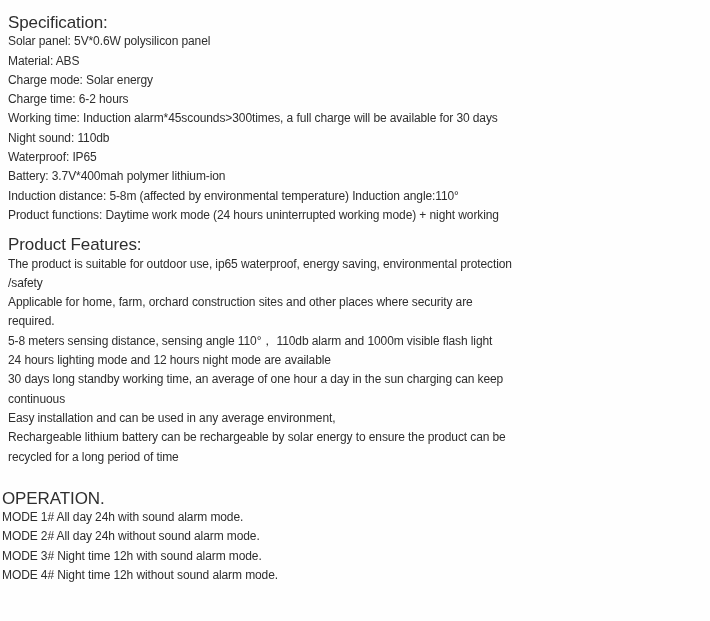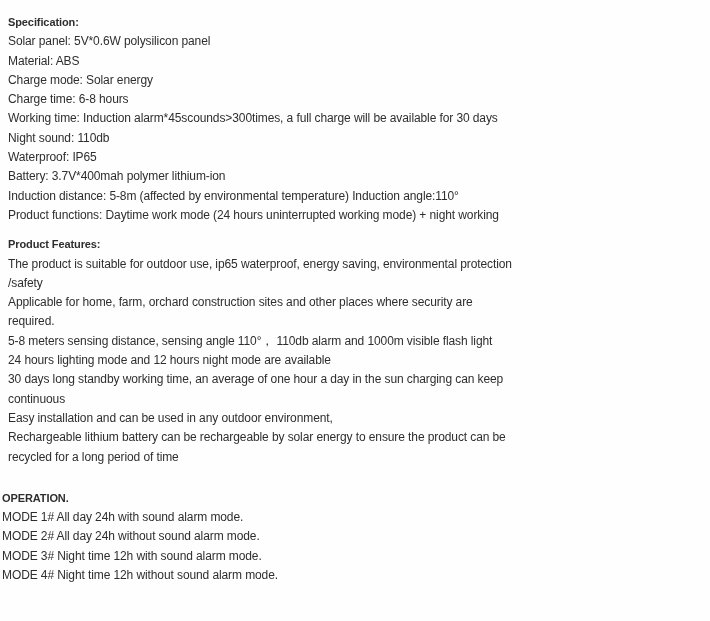--- a/index.html
+++ b/index.html
@@ -21,22 +21,22 @@
     margin: 0;
   }
   .section-features {
     margin-top: 10px;
   }
   .section-operation {
     margin-top: 22px;
     margin-left: -6px;
   }
   .heading {
-    font-size: 11px;
-    font-weight: bold;
+    font-size: 17px;
+    font-weight: normal;
     line-height: 19.3px;
     letter-spacing: -0.1px;
     white-space: pre;
   }
   .line {
     font-size: 12px;
     line-height: 19.3px;
     letter-spacing: -0.1px;
     white-space: pre;
   }
@@ -44,40 +44,40 @@
 </head>
 <body>
 
 <div class="doc">
 
   <div class="section section-specification">
     <div class="heading">Specification:</div>
     <div class="line">Solar panel: 5V*0.6W polysilicon panel</div>
     <div class="line">Material: ABS</div>
     <div class="line">Charge mode: Solar energy</div>
-    <div class="line">Charge time: 6-8 hours</div>
+    <div class="line">Charge time: 6-2 hours</div>
     <div class="line">Working time: Induction alarm*45scounds&gt;300times, a full charge will be available for 30 days</div>
     <div class="line">Night sound: 110db</div>
     <div class="line">Waterproof: IP65</div>
     <div class="line">Battery: 3.7V*400mah polymer lithium-ion</div>
     <div class="line">Induction distance: 5-8m (affected by environmental temperature) Induction angle:110°</div>
     <div class="line">Product functions: Daytime work mode (24 hours uninterrupted working mode) + night working</div>
   </div>
 
   <div class="section section-features">
     <div class="heading">Product Features:</div>
     <div class="line">The product is suitable for outdoor use, ip65 waterproof, energy saving, environmental protection</div>
     <div class="line">/safety</div>
     <div class="line">Applicable for home, farm, orchard construction sites and other places where security are</div>
     <div class="line">required.</div>
     <div class="line">5-8 meters sensing distance, sensing angle 110°， 110db alarm and 1000m visible flash light</div>
     <div class="line">24 hours lighting mode and 12 hours night mode are available</div>
     <div class="line">30 days long standby working time, an average of one hour a day in the sun charging can keep</div>
     <div class="line">continuous</div>
-    <div class="line">Easy installation and can be used in any outdoor environment,</div>
+    <div class="line">Easy installation and can be used in any average environment,</div>
     <div class="line">Rechargeable lithium battery can be rechargeable by solar energy to ensure the product can be</div>
     <div class="line">recycled for a long period of time</div>
   </div>
 
   <div class="section section-operation">
     <div class="heading">OPERATION.</div>
     <div class="line">MODE 1# All day 24h with sound alarm mode.</div>
     <div class="line">MODE 2# All day 24h without sound alarm mode.</div>
     <div class="line">MODE 3# Night time 12h with sound alarm mode.</div>
     <div class="line">MODE 4# Night time 12h without sound alarm mode.</div>

